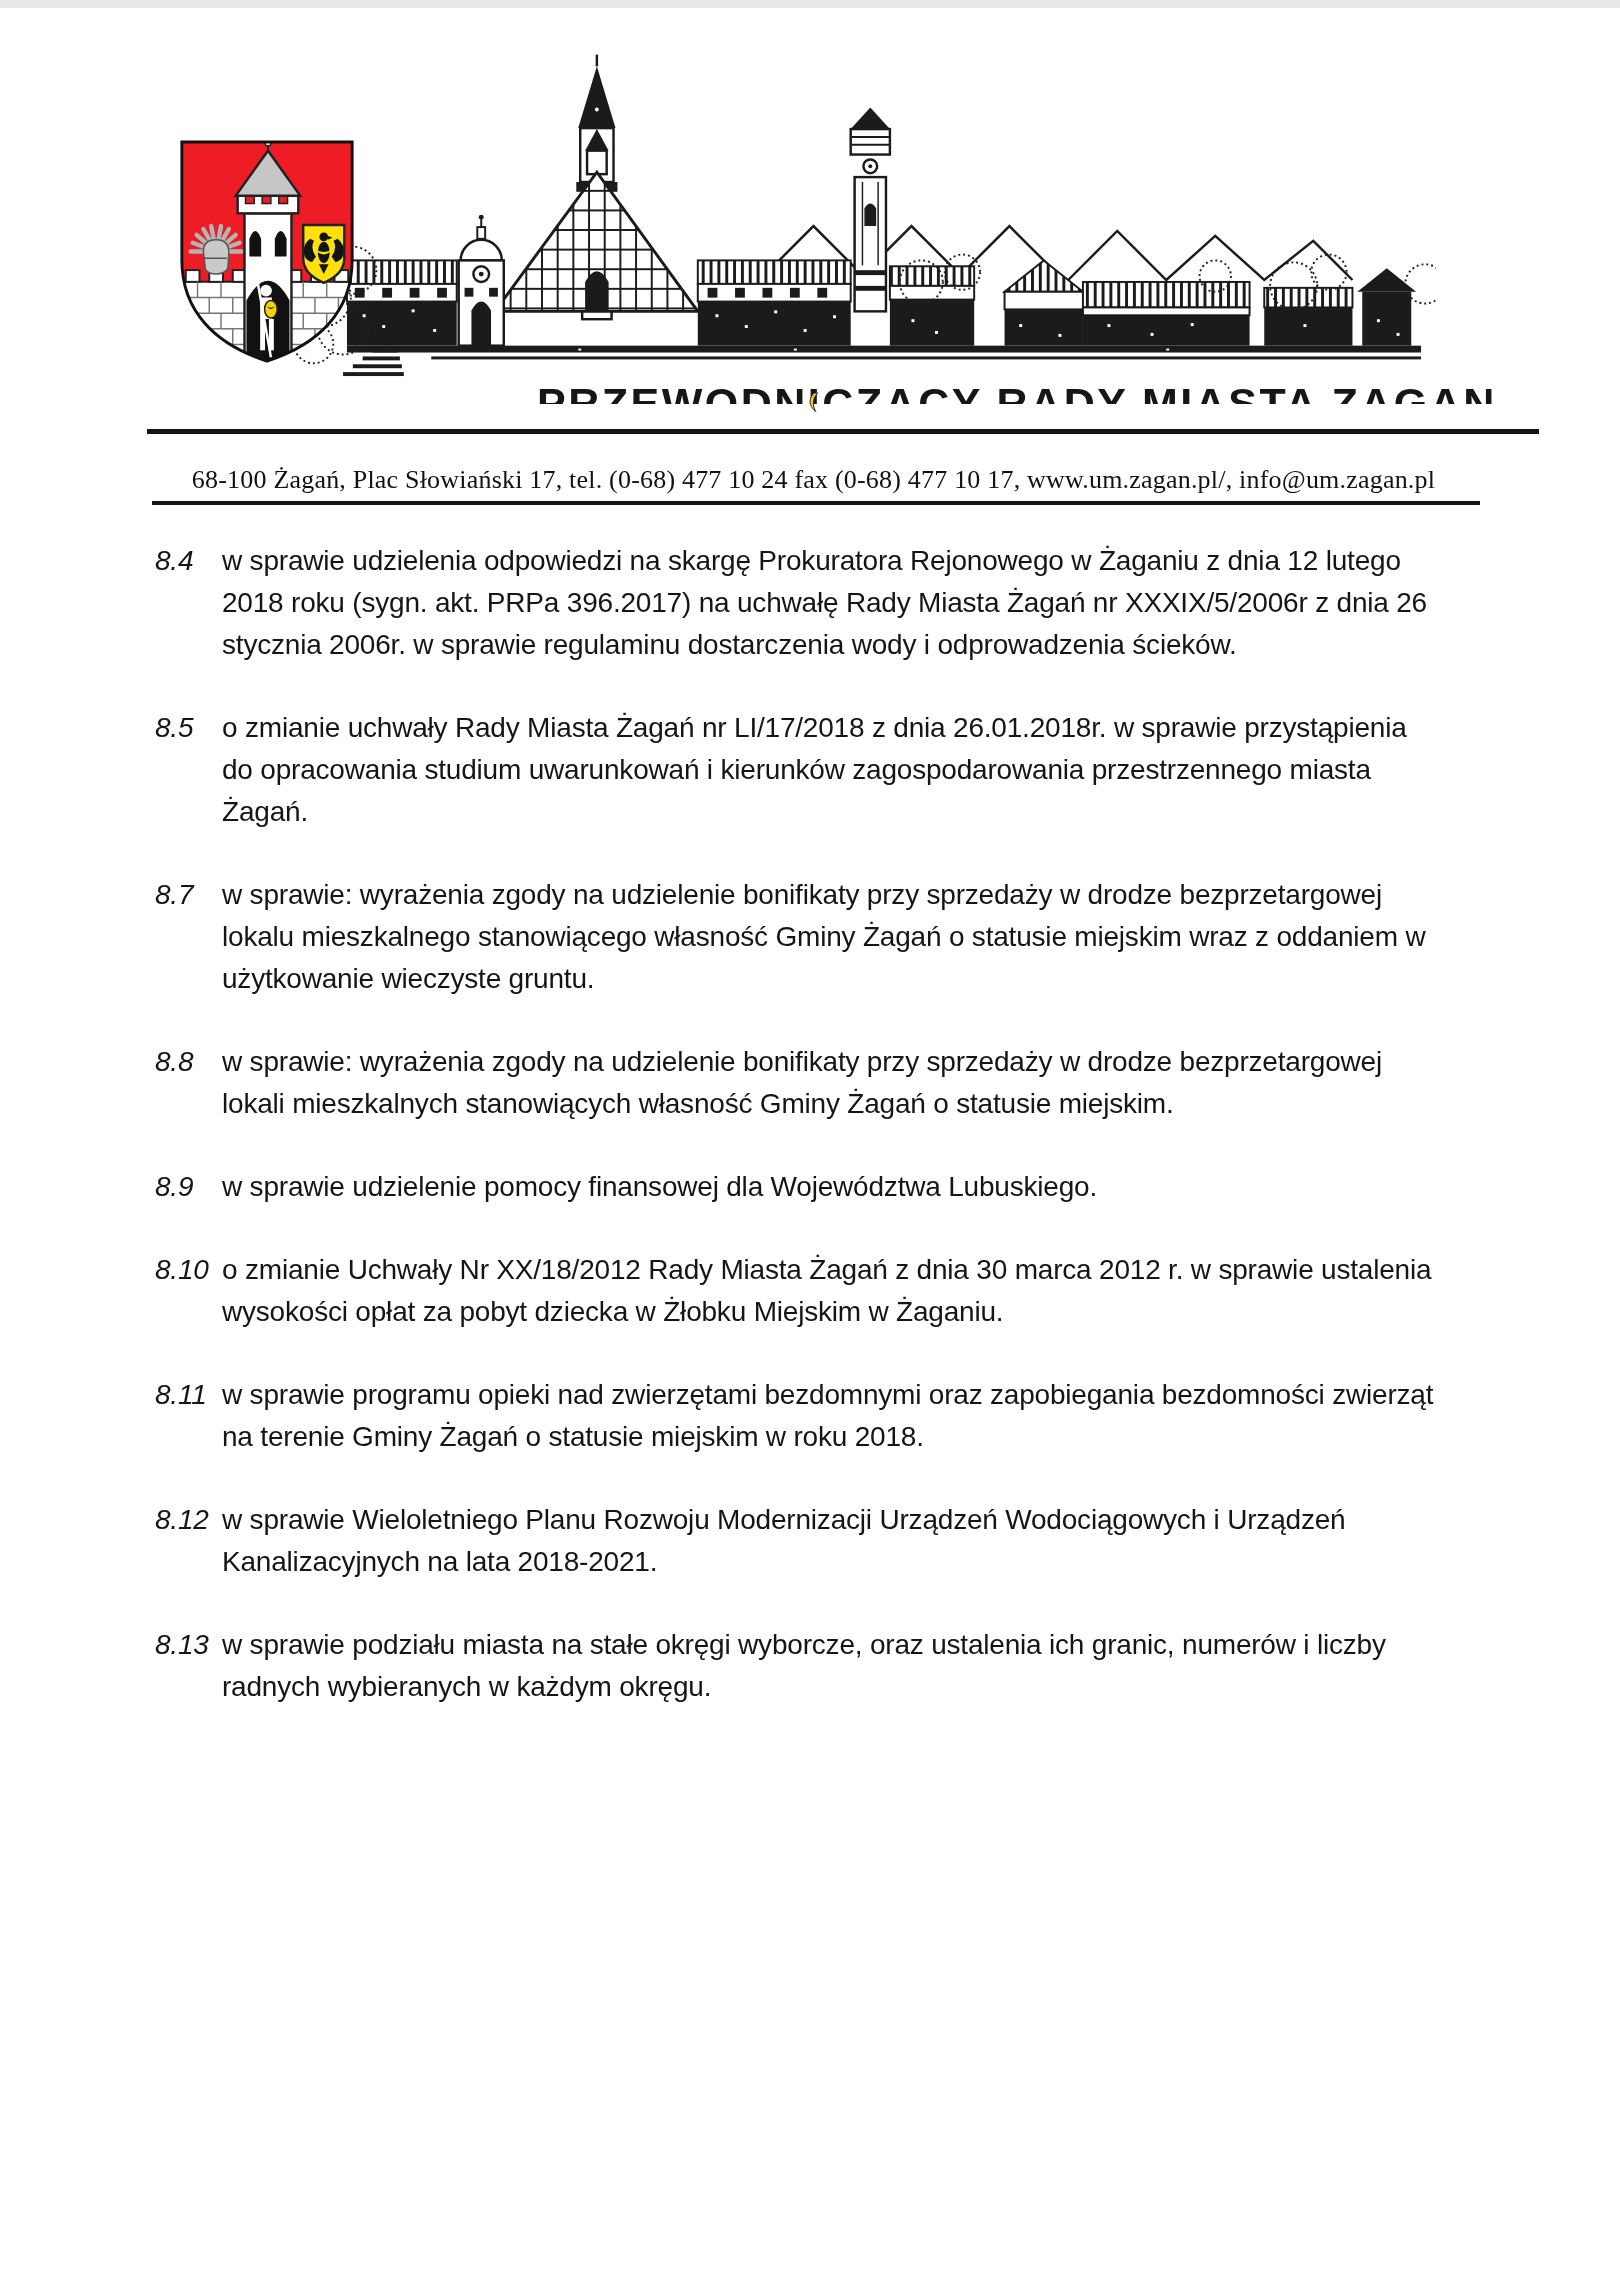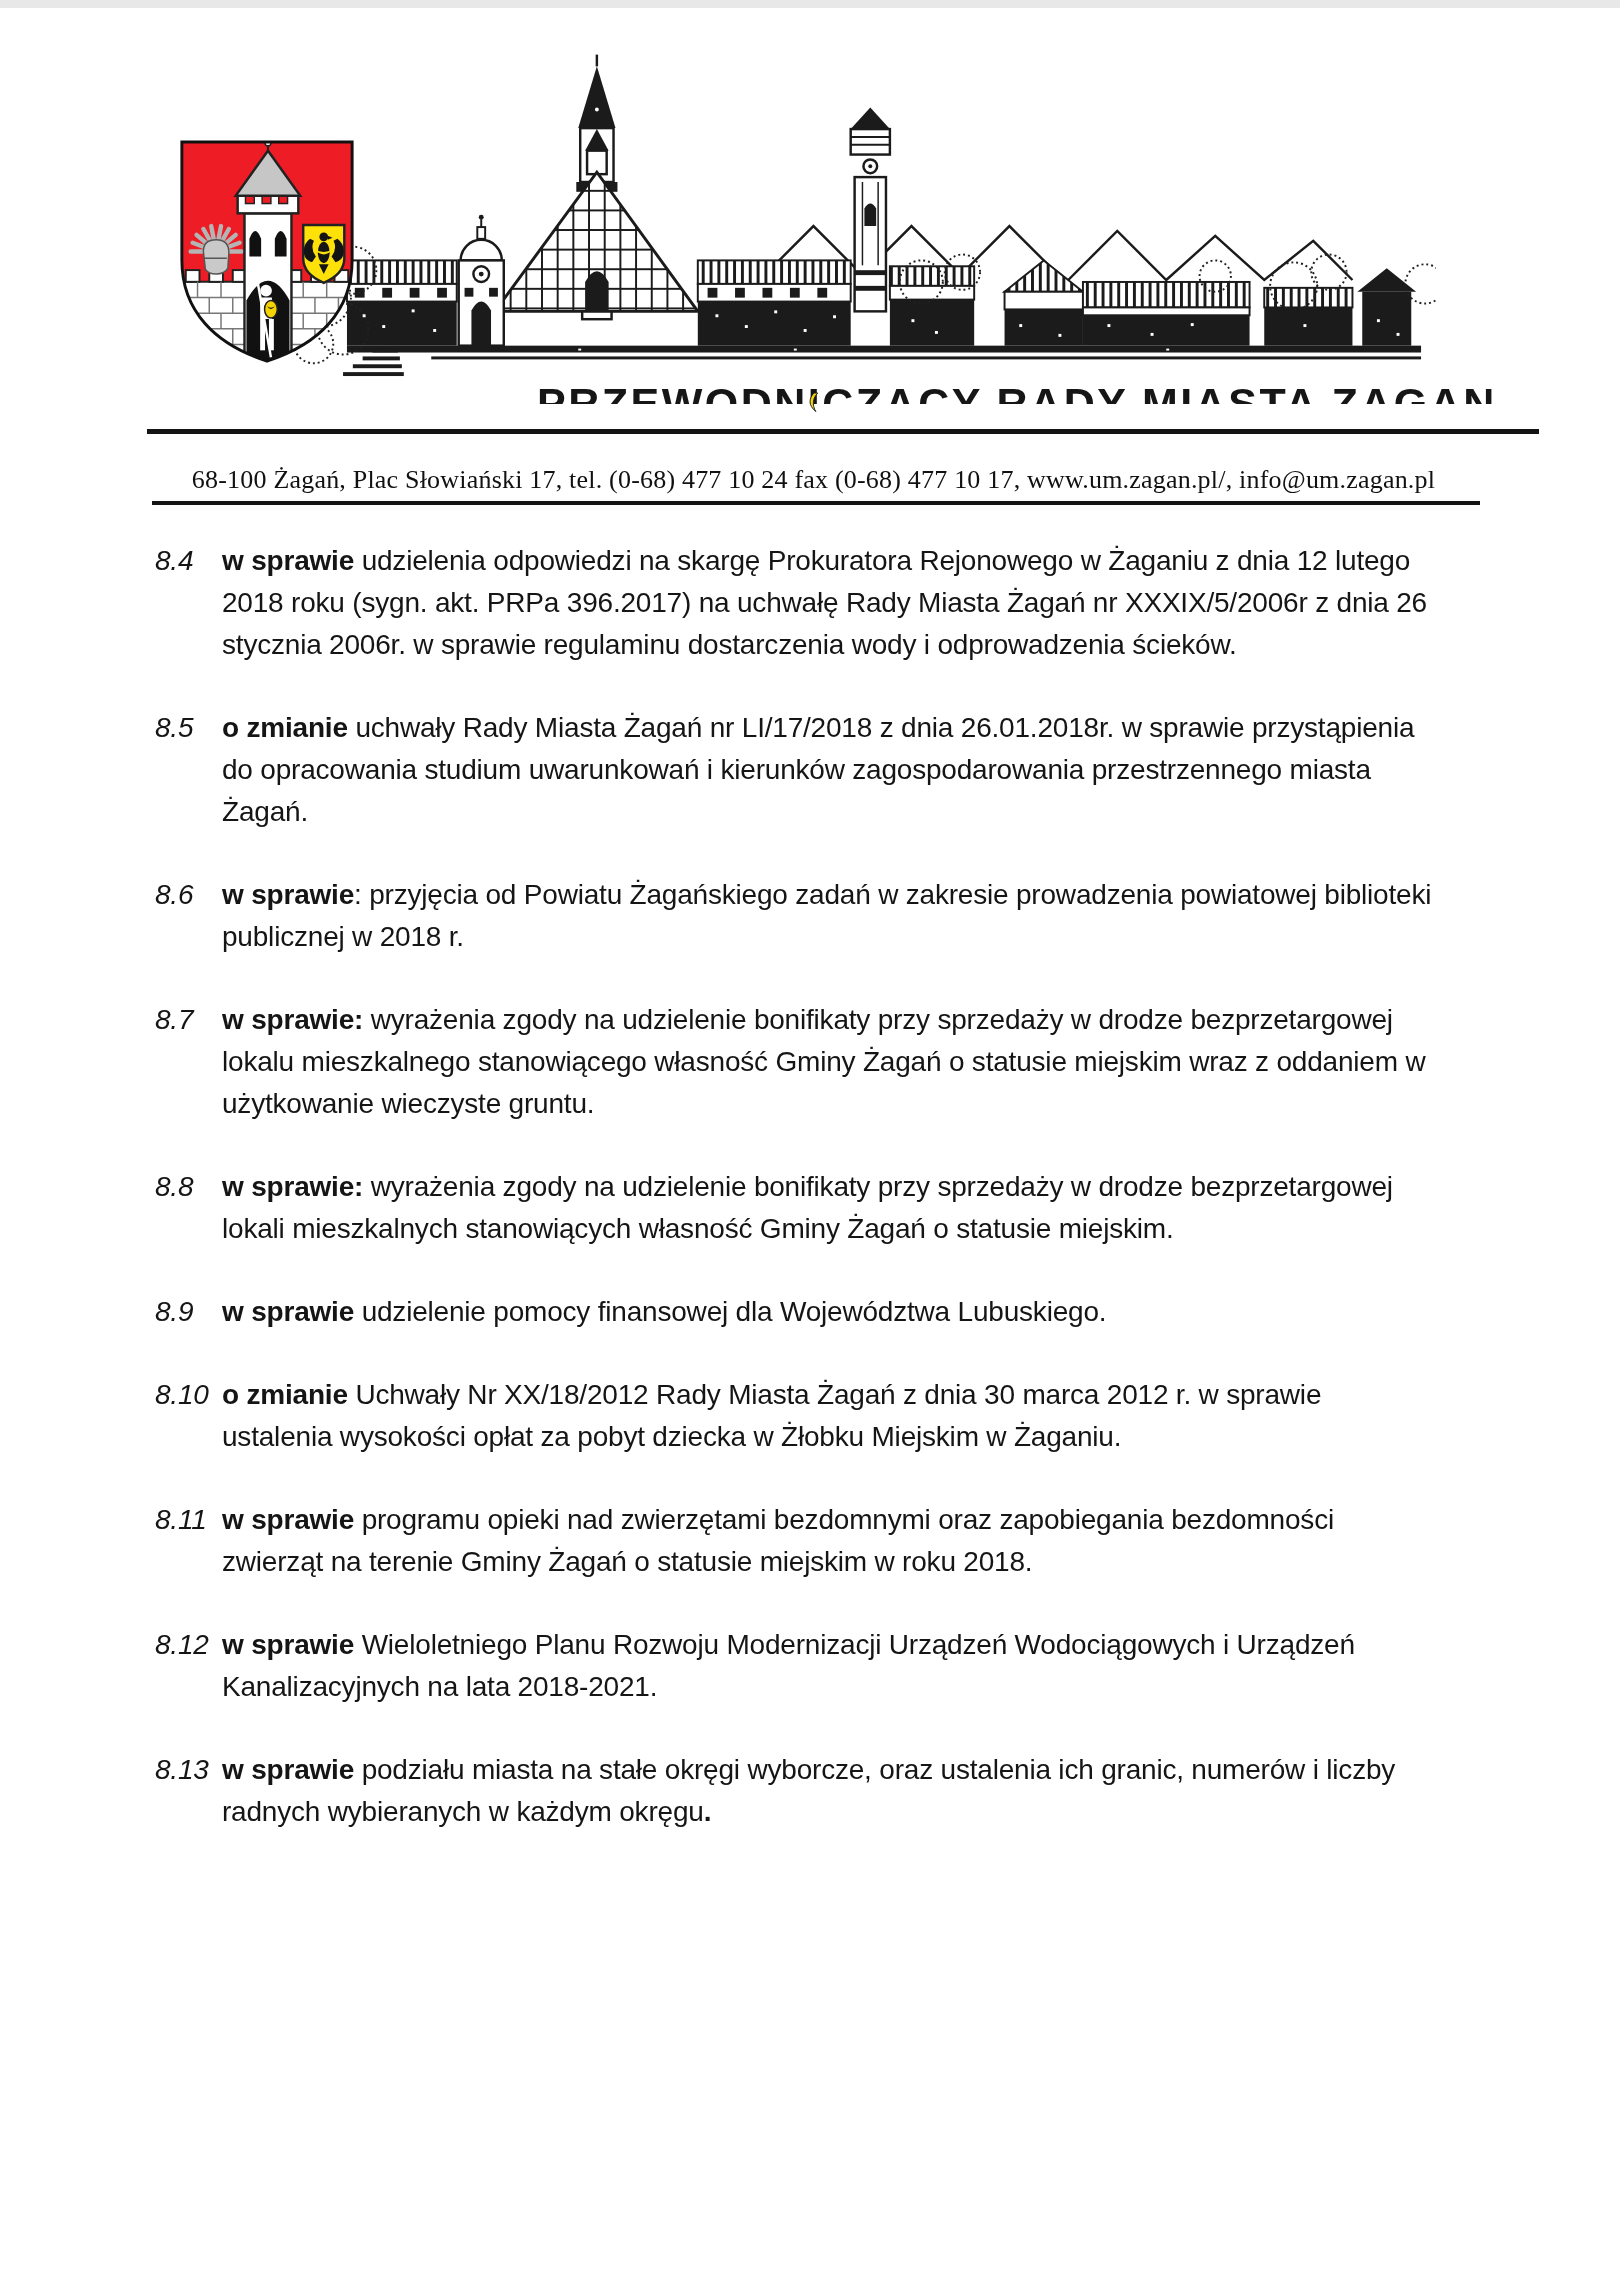--- a/index.html
+++ b/index.html
@@ -40,21 +40,21 @@
   
   .agenda{position:absolute;left:155px;top:532px;width:1284px;}
   .item{
     margin:0 0 41px 0;
     padding-left:67px;text-indent:-67px;
     font-size:28px;line-height:42px;
     letter-spacing:-0.2px;
     text-align:left;
   }
   .item .num{display:inline-block;width:67px;text-indent:0;font-style:italic;}
-  .item b{font-weight:bold;}
+  .item b{font-weight:normal;}
 </style>
 </head>
 <body>
 
 <div class="page">
 
   <svg class="skyline" viewBox="0 0 1175 350" aria-hidden="true">
     <defs>
       <pattern id="hatch" width="8" height="12" patternUnits="userSpaceOnUse">
         <rect width="8" height="12" fill="#ffffff"></rect>
@@ -307,21 +307,20 @@
   <div class="rule-top"></div>
   <div class="address">68-100 Żagań,  Plac Słowiański 17,  tel. (0-68) 477 10 24  fax (0-68) 477 10 17, www.um.zagan.pl/,  info@um.zagan.pl</div>
   <div class="rule-bottom"></div>
 
   <div class="agenda">
 
     <p class="item"><span class="num">8.4</span><b>w sprawie</b><span> udzielenia odpowiedzi na skargę Prokuratora Rejonowego w Żaganiu z dnia 12 lutego 2018 roku (sygn. akt. PRPa 396.2017) na uchwałę Rady Miasta Żagań nr XXXIX/5/2006r z dnia 26 stycznia 2006r. w sprawie regulaminu dostarczenia wody i odprowadzenia ścieków.</span><b></b></p>
 
     <p class="item"><span class="num">8.5</span><b>o zmianie</b><span> uchwały Rady Miasta Żagań nr LI/17/2018 z dnia 26.01.2018r. w sprawie przystąpienia do opracowania studium uwarunkowań i kierunków zagospodarowania przestrzennego miasta Żagań.</span><b></b></p>
 
-    <p class="item"><span class="num">8.6</span><b>w sprawie</b><span>: przyjęcia od Powiatu Żagańskiego zadań w zakresie prowadzenia powiatowej biblioteki publicznej w 2018 r.</span><b></b></p>
 
     <p class="item"><span class="num">8.7</span><b>w sprawie:</b><span> wyrażenia zgody na udzielenie bonifikaty przy sprzedaży w drodze bezprzetargowej lokalu mieszkalnego stanowiącego własność Gminy Żagań o statusie miejskim wraz z oddaniem w użytkowanie wieczyste gruntu.</span><b></b></p>
 
     <p class="item"><span class="num">8.8</span><b>w sprawie:</b><span> wyrażenia zgody na udzielenie bonifikaty przy sprzedaży w drodze bezprzetargowej lokali mieszkalnych stanowiących własność Gminy Żagań o statusie miejskim.</span><b></b></p>
 
     <p class="item"><span class="num">8.9</span><b>w sprawie</b><span> udzielenie pomocy finansowej dla Województwa Lubuskiego.</span><b></b></p>
 
     <p class="item"><span class="num">8.10</span><b>o zmianie</b><span> Uchwały Nr XX/18/2012 Rady Miasta Żagań z dnia 30 marca 2012 r. w sprawie ustalenia wysokości opłat za pobyt dziecka w Żłobku Miejskim w Żaganiu.</span><b></b></p>
 
     <p class="item"><span class="num">8.11</span><b>w sprawie</b><span> programu opieki nad zwierzętami bezdomnymi oraz zapobiegania bezdomności zwierząt na terenie Gminy Żagań o statusie miejskim w roku 2018.</span><b></b></p>

